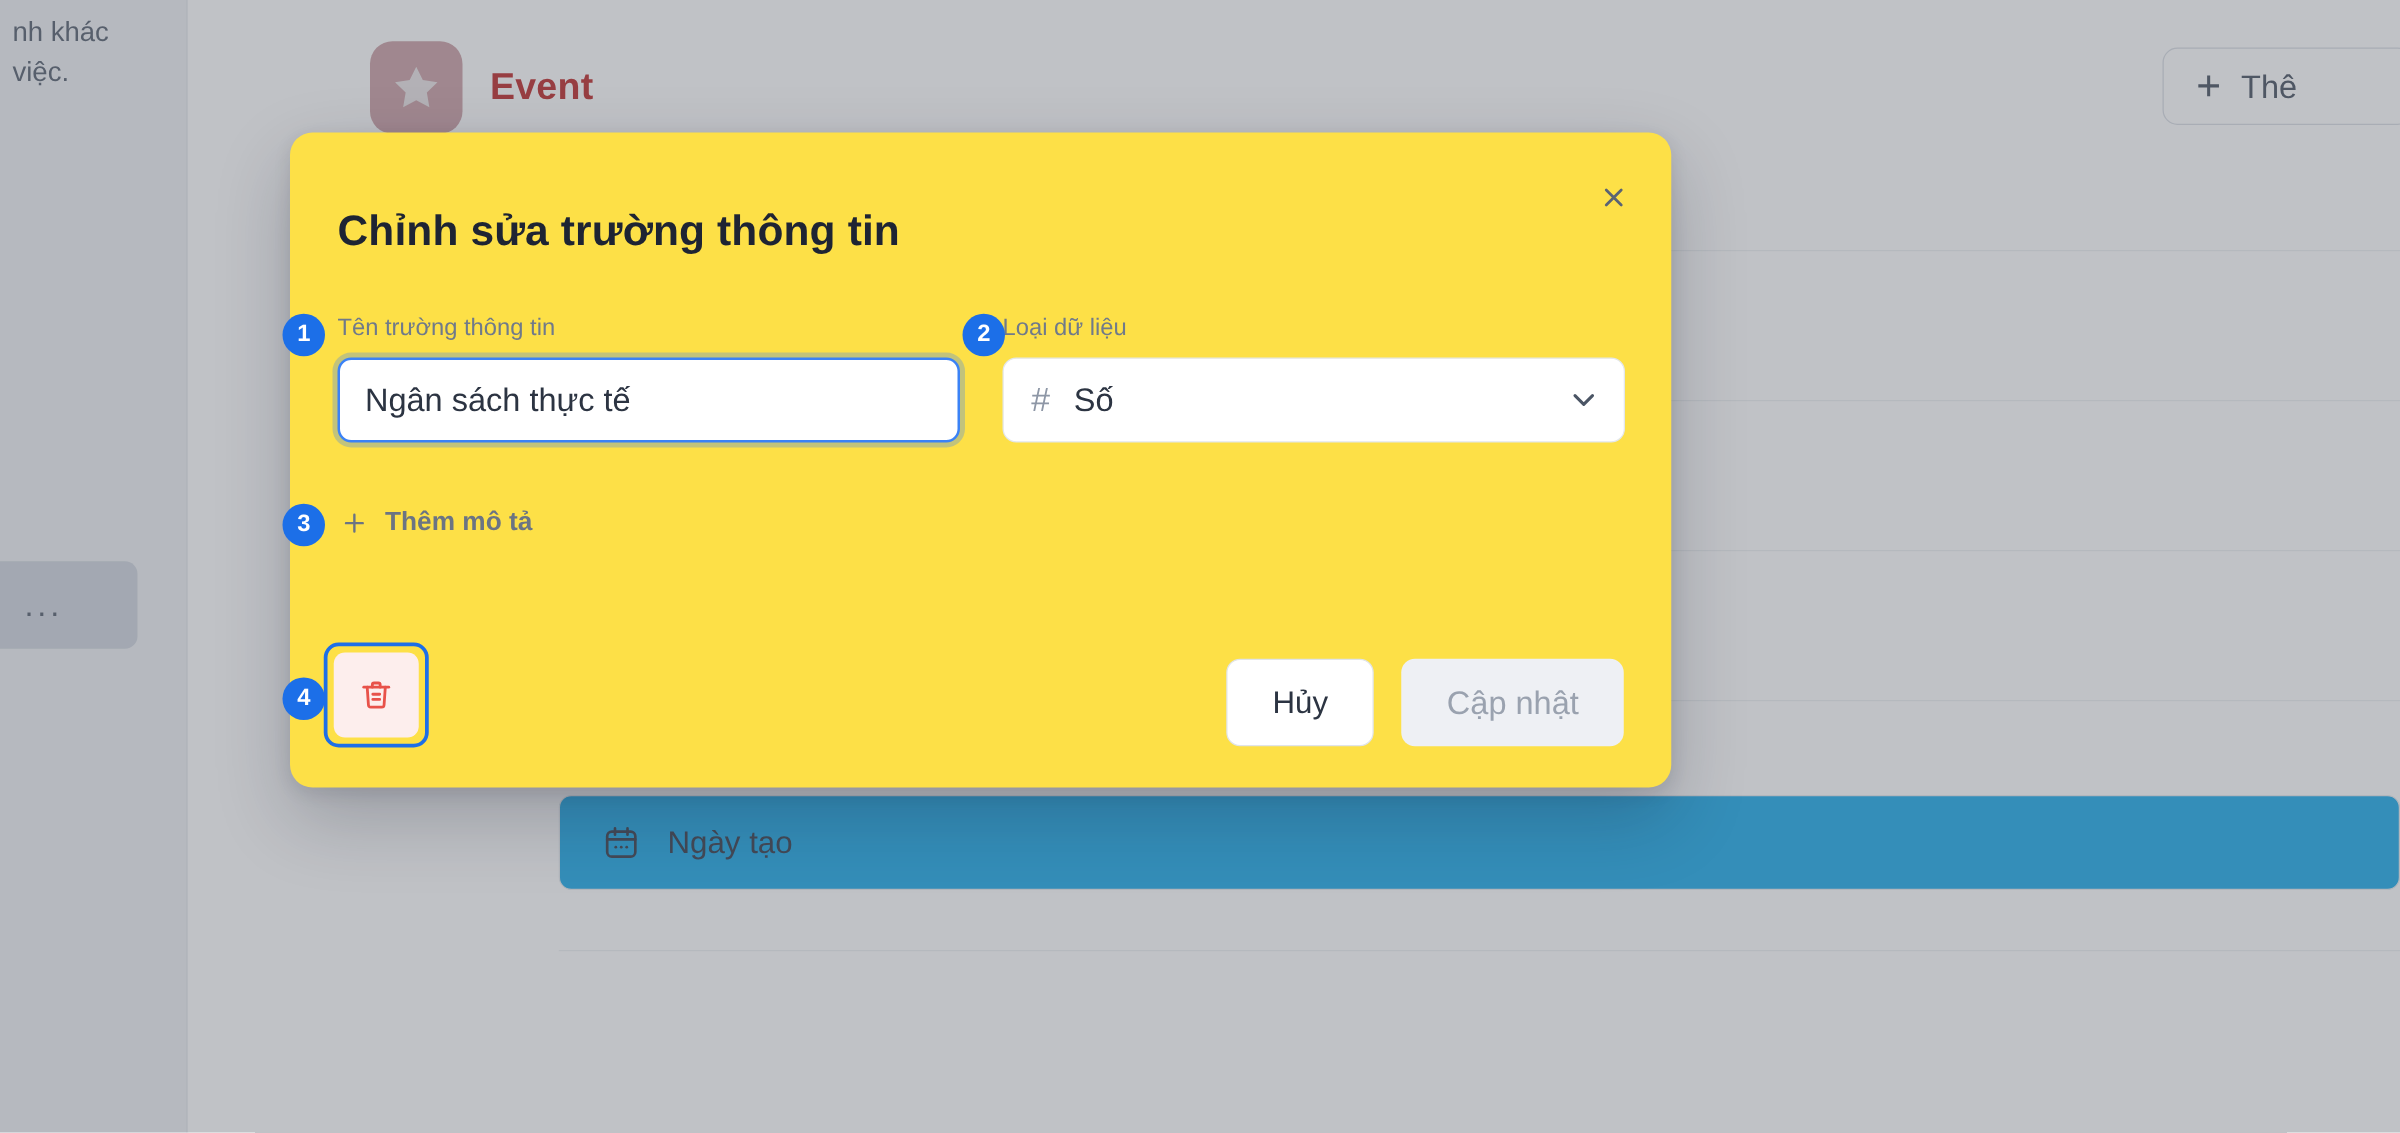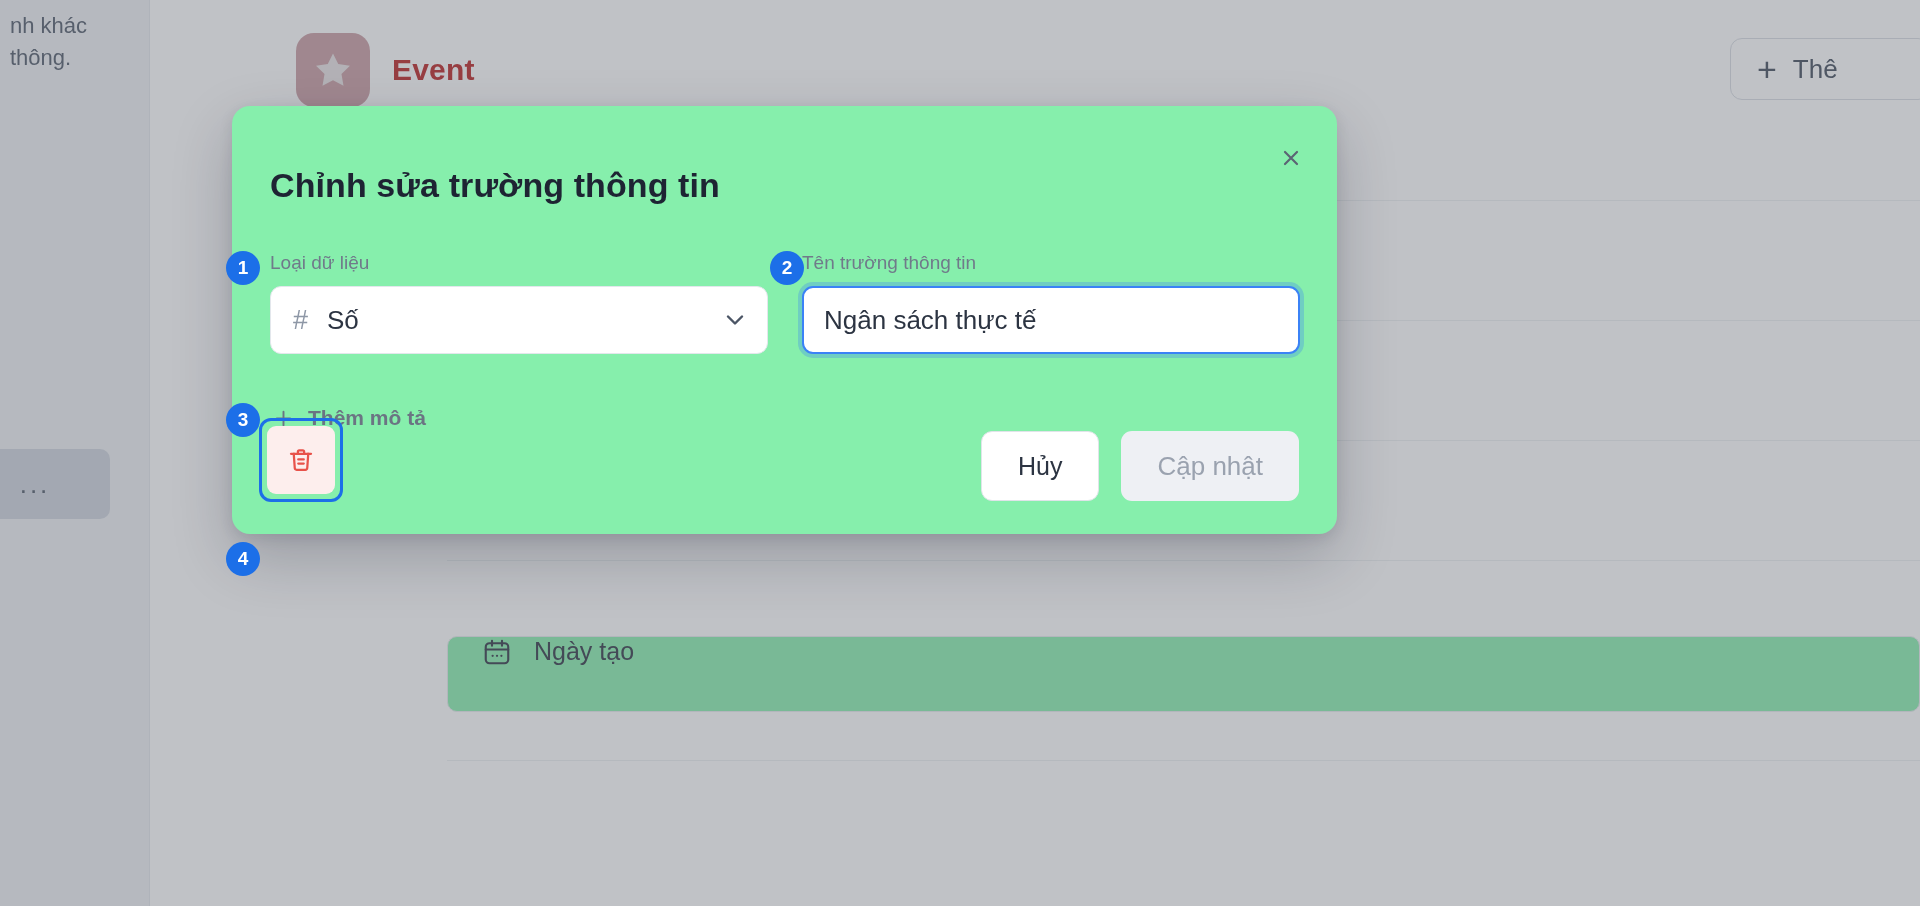--- a/index.html
+++ b/index.html
@@ -75,33 +75,33 @@
   
   .bg-row-line {
     position: absolute; left: 296px; right: 0; height: 1px;
     background: #edeff2;
   }
   .bg-field-row {
     position: absolute; left: 296px; right: 0px;
     height: 76px;
     border: 1px solid #e7eaee;
     border-radius: 10px;
-    background: #86efac;
-    display: flex; align-items: flex-start; gap: 22px;
+    background: #0ea5e9;
+    display: flex; align-items: center; gap: 22px;
     padding-left: 34px;
   }
   .bg-field-row .cal-ico { width: 30px; height: 30px; display:block; }
   .bg-field-row .lbl { font-size: 25px; color: #2a3140; }
 
   
   .modal {
     position: absolute;
     left: 232px; top: 106px;
-    width: 1105px; height: 428px;
-    background: #86efac;
+    width: 1105px; height: 524px;
+    background: #fde047;
     border-radius: 18px;
     box-shadow: 0 24px 60px rgba(16,24,40,0.22), 0 4px 14px rgba(16,24,40,0.10);
     z-index: 60;
   }
   .modal-close {
     position: absolute; right: 24px; top: 30px;
     width: 44px; height: 44px;
     display: flex; align-items: center; justify-content: center;
     border-radius: 8px; background: transparent; border: none;
     cursor: pointer;
@@ -253,58 +253,58 @@
       </svg>
       <span class="lbl">Ngày tạo</span>
     </div>
 
     <div class="bg-row-line" style="top:760px;"></div>
   </div>
 
   <div class="bg-left-panel">
     <div class="bg-left-text">
       <div>nh khác</div>
-      <div>thông.</div>
+      <div>việc.</div>
     </div>
   </div>
 
   <div class="bg-left-chip">...</div>
 </div>
 
 <div class="bg-dim"></div>
 
 <div class="modal">
 
   <button class="modal-close">
     <svg viewBox="0 0 24 24" fill="none" stroke="#5b6474" stroke-width="2.2" stroke-linecap="round" xmlns="http://www.w3.org/2000/svg">
       <path d="M6 6l12 12M18 6L6 18"></path>
     </svg>
   </button>
 
   <div class="modal-title">Chỉnh sửa trường thông tin</div>
 
   <div class="form-grid">
+
+    <div class="form-col">
+      <label class="field-label">Tên trường thông tin</label>
+      <input class="text-input" type="text" value="Ngân sách thực tế" style="">
+    </div>
 
     <div class="form-col">
       <label class="field-label">Loại dữ liệu</label>
       <div class="select-box">
         <span class="select-type-icon">#</span>
         <span class="select-value">Số</span>
         <span class="chev">
           <svg viewBox="0 0 24 24" fill="none" stroke="#4b5565" stroke-width="2.1" stroke-linecap="round" stroke-linejoin="round" xmlns="http://www.w3.org/2000/svg">
             <path d="M6 9l6 6 6-6"></path>
           </svg>
         </span>
       </div>
     </div>
-
-    <div class="form-col">
-      <label class="field-label">Tên trường thông tin</label>
-      <input class="text-input" type="text" value="Ngân sách thực tế" style="">
-    </div>
   </div>
 
   <button class="add-desc">
     <svg class="plus-ico" viewBox="0 0 24 24" fill="none" stroke="#6b7483" stroke-width="2" stroke-linecap="round" xmlns="http://www.w3.org/2000/svg">
       <path d="M12 5v14M5 12h14"></path>
     </svg>
     <span class="txt">Thêm mô tả</span>
   </button>
 
   <div class="modal-footer">

